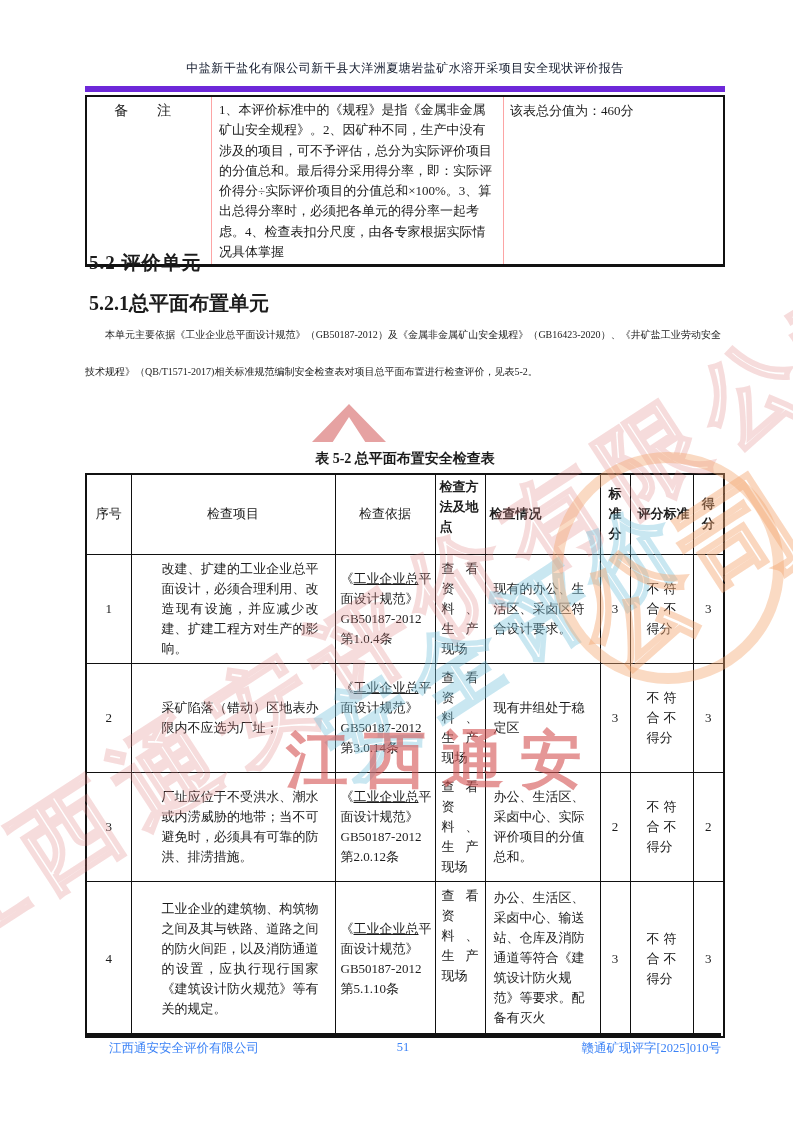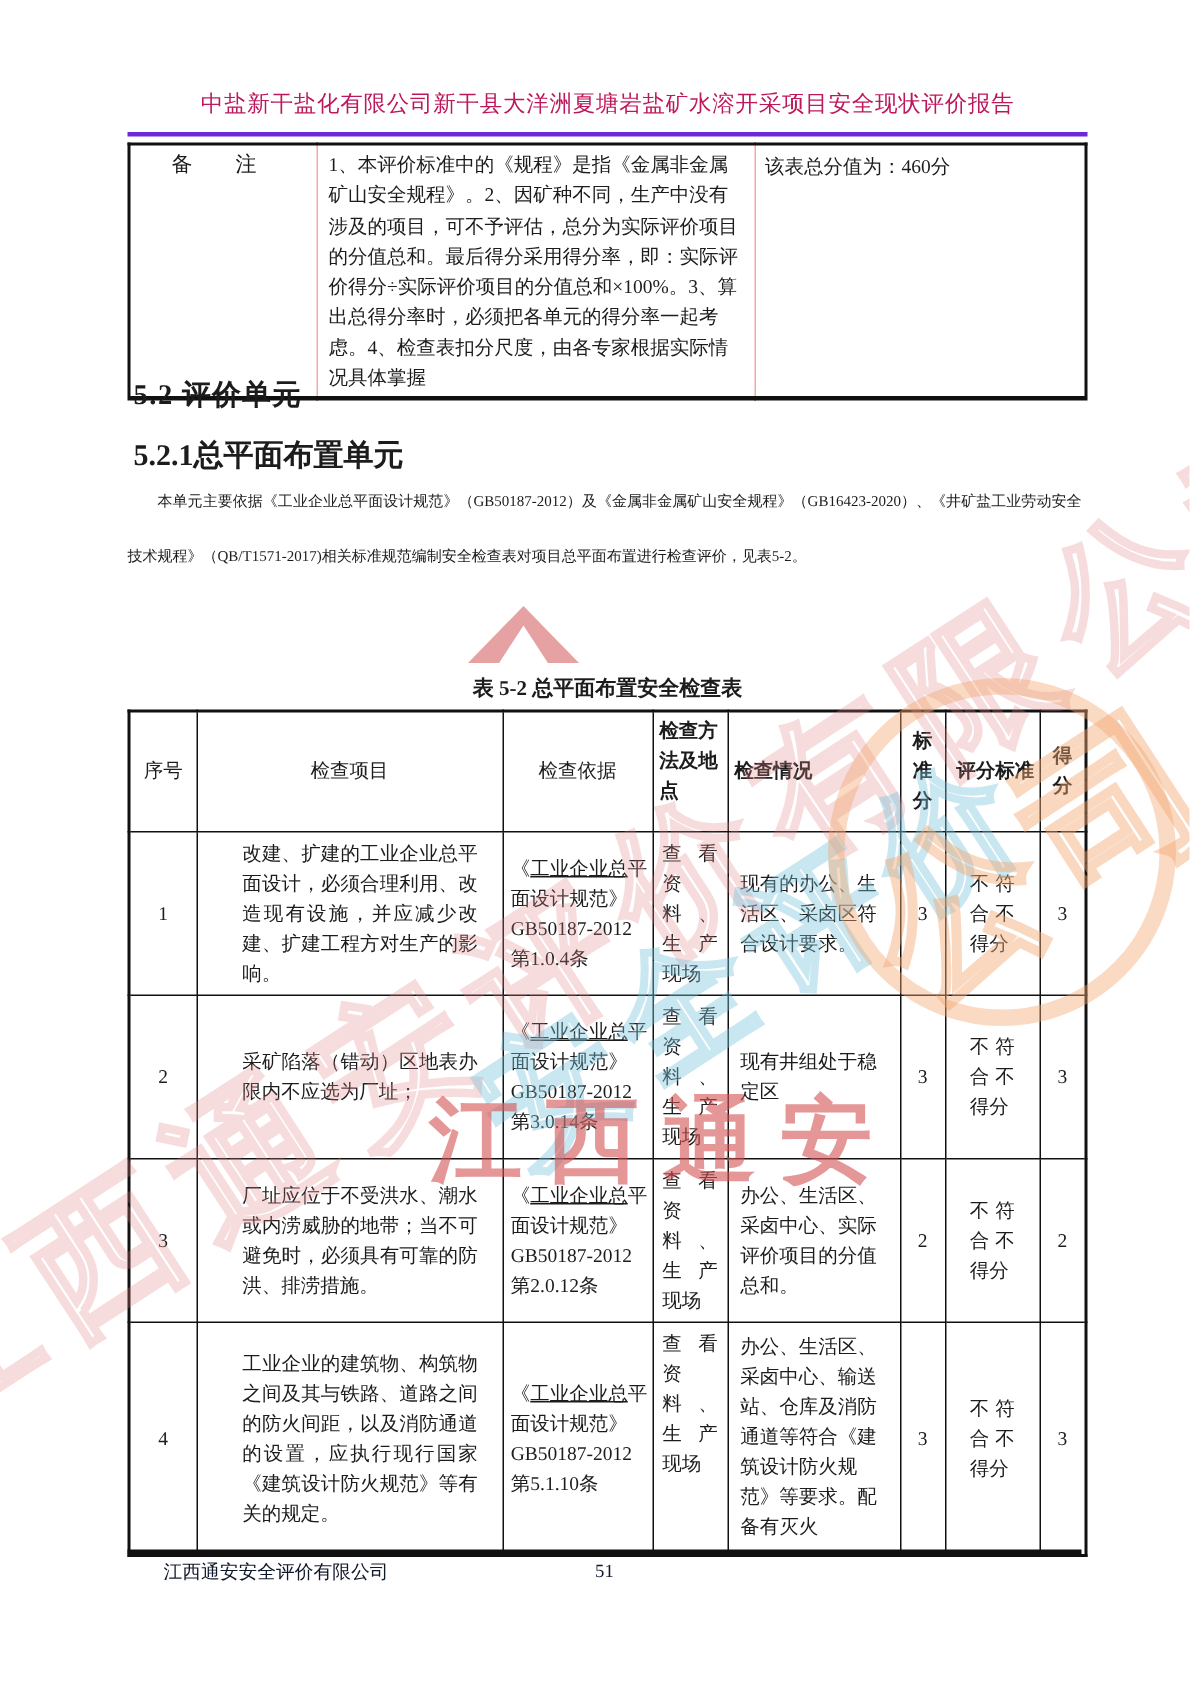--- a/index.html
+++ b/index.html
@@ -5,22 +5,22 @@
   html,body{margin:0;padding:0;}
   body{
     width:793px;height:1122px;background:#ffffff;position:relative;overflow:hidden;
     font-family:"Liberation Serif","DejaVu Serif",serif;color:#1c1c1c;
   }
   .page{position:absolute;left:85px;top:0;width:640px;height:1122px;z-index:1;}
 
   
   .doc-header{
     position:absolute;left:0;top:60px;width:640px;text-align:center;
-    font-size:15px;color:#be185d;letter-spacing:0.5px;
-    padding-bottom:9px;border-bottom:3px solid #6d28d9;
+    font-size:12px;color:#0f172a;letter-spacing:0.5px;
+    padding-bottom:9px;border-bottom:6px solid #6d28d9;
   }
 
   
   table{border-collapse:collapse;table-layout:fixed;}
   .remarks{position:absolute;left:0;top:95px;width:640px;border:2px solid #111;}
   .remarks td{border:1px solid #fca5a5;vertical-align:top;font-size:13px;line-height:20.3px;}
   .remarks .lbl{width:122px;text-align:center;font-size:14px;letter-spacing:0.9em;padding-top:4px;}
   .remarks .body{width:278px;padding:3px 6px 2px 7px;}
   .remarks .total{padding:4px 6px;}
   .remarks{border-bottom:3px solid #111;}
@@ -47,21 +47,21 @@
   td.item{vertical-align:middle;padding:3px 16px 3px 30px;text-align:justify;margin-left:30px;}
   td.basis{vertical-align:middle;padding:3px 2px 3px 5px;}
   td.method{vertical-align:top;padding:4px 6px;text-align:justify;}
   td.situation{vertical-align:middle;padding:3px 4px 3px 8px;}
   td.criteria{vertical-align:middle;padding:3px 16px;text-align:justify;}
   .u{text-decoration:underline;}
 
   
   .footer-rule{position:absolute;left:0;top:1033px;width:636px;border-top:3px solid #111;}
   .doc-footer{position:absolute;left:0;top:1040px;width:636px;display:flex;
-    font-size:12.5px;color:#0f172a;}
+    font-size:12.5px;color:#3b82f6;}
   .doc-footer .fl{width:40%;padding-left:24px;box-sizing:border-box;}
   .doc-footer .fc{width:20%;text-align:center;}
   .doc-footer .fr{width:40%;text-align:right;}
 
   
   .wm{position:absolute;pointer-events:none;white-space:nowrap;font-weight:bold;
     font-family:"DejaVu Sans","Liberation Sans",sans-serif;}
   .wm-layer{position:absolute;left:0;top:0;width:793px;height:1122px;z-index:5;pointer-events:none;}
   .wm-outline-pink{
     left:-70px;top:860px;font-size:100px;letter-spacing:16px;
@@ -179,20 +179,21 @@
         <td class="criteria">不符合不得分</td>
         <td class="c">3</td>
       </tr>
     </tbody>
   </table>
 
   <div class="footer-rule"></div>
   <div class="doc-footer">
     <div class="fl">江西通安安全评价有限公司</div>
     <div class="fc">51</div>
+    <div class="fr">赣通矿现评字[2025]010号</div>
   </div>
 
 </div>
 
 <div class="wm-layer">
   <div class="wm wm-outline-pink">江西通安评价有限公司</div>
   <div class="wm wm-outline-cyan">安全评价</div>
   <div class="wm wm-outline-orange">公司</div>
   <div class="wm-ring"></div>
   <div class="wm-red-wedge"></div>

